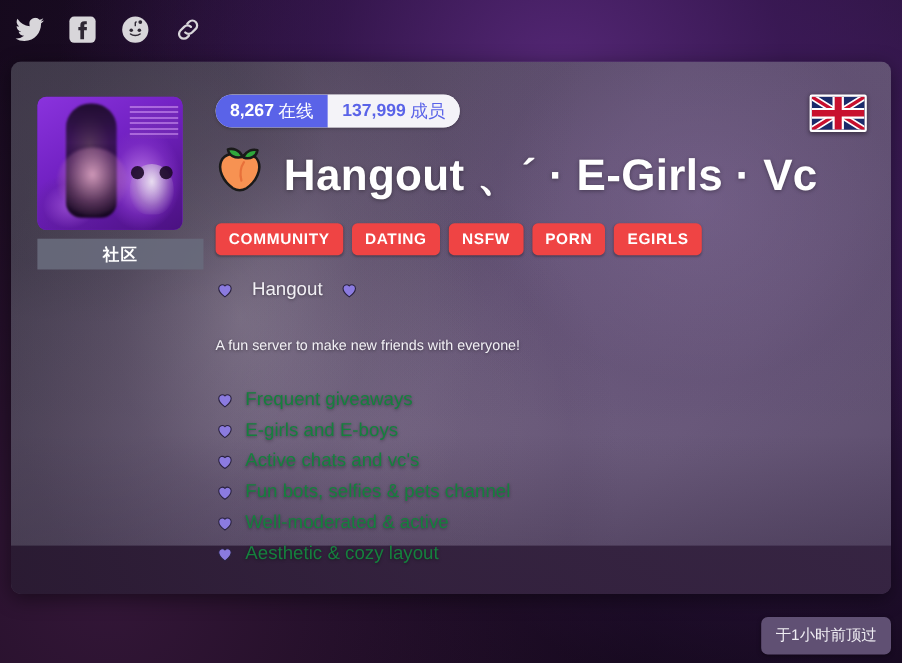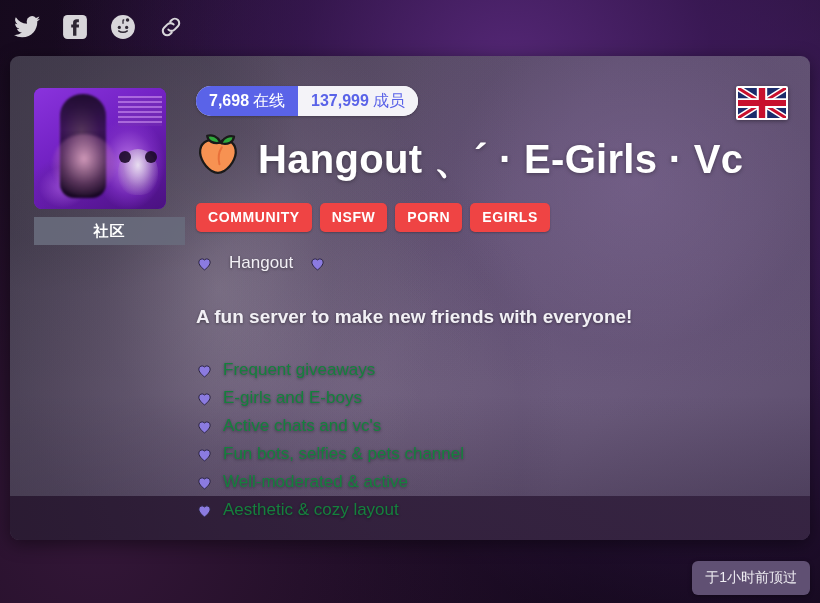--- a/index.html
+++ b/index.html
@@ -258,21 +258,21 @@
   }
 
   
   .desc {
     margin-top: 21px;
     color: #f2f0f5;
     font-size: 16px;
     text-shadow: 0 1px 3px rgba(0,0,0,0.4);
   }
   .desc-heading { display: flex; align-items: center; gap: 16px; font-size: 17px; }
-  .desc-tagline { margin-top: 33px; font-size: 19px; font-weight: bold; }
+  .desc-tagline { margin-top: 33px; font-size: 13px; }
 
   .feature-list {
     list-style: none;
     margin-top: 32px;
   }
   .feature-list li {
     display: flex;
     align-items: center;
     gap: 10px;
     margin-bottom: 8px;
@@ -361,41 +361,42 @@
           <div class="avatar-fig2"></div>
         </div>
       </div>
       <div class="avatar-type-label">社区</div>
     </div>
 
     <div class="content">
 
       <div class="stats">
         <div class="stat stat-online">
-          <span>7,698</span>
+          <span>8,267</span>
           <span class="unit">在线</span>
         </div>
         <div class="stat stat-members">
           <span>137,999</span>
           <span class="unit">成员</span>
         </div>
       </div>
 
       <div class="title-row">
         <svg class="peach-icon" viewBox="0 0 64 60" aria-hidden="true">
           <path d="M32 14c-9-7-22-4-26 5-4 10 2 24 14 32 5 3 11 3 16 0 12-8 18-22 14-32-4-9-17-12-18-5z" fill="#f79252" stroke="#1a1a1a" stroke-width="3" stroke-linejoin="round"></path>
           <path d="M33 20c-4 6-5 14-3 22" stroke="#e8703a" stroke-width="2.6" fill="none" stroke-linecap="round"></path>
           <path d="M31 13C28 6 20 3 14 5c1 7 8 11 17 9z" fill="#2fa83c" stroke="#1a1a1a" stroke-width="3" stroke-linejoin="round"></path>
           <path d="M33 13c3-6 10-9 16-7-1 7-8 11-16 9z" fill="#2fa83c" stroke="#1a1a1a" stroke-width="3" stroke-linejoin="round"></path>
         </svg>
         <div class="server-title">Hangout 、´ · E-Girls · Vc</div>
       </div>
 
       <div class="tags">
         <span class="tag">COMMUNITY</span>
+        <span class="tag">DATING</span>
         <span class="tag">NSFW</span>
         <span class="tag">PORN</span>
         <span class="tag">EGIRLS</span>
       </div>
 
       <div class="desc">
         <div class="desc-heading">
           <svg class="heart" viewBox="0 0 24 24" aria-hidden="true">
             <path d="M12 21s-8-5.2-8-11a4.6 4.6 0 0 1 8-3 4.6 4.6 0 0 1 8 3c0 5.8-8 11-8 11z" fill="#8b7be0" stroke="#2b2340" stroke-width="1.4"></path>
           </svg>

